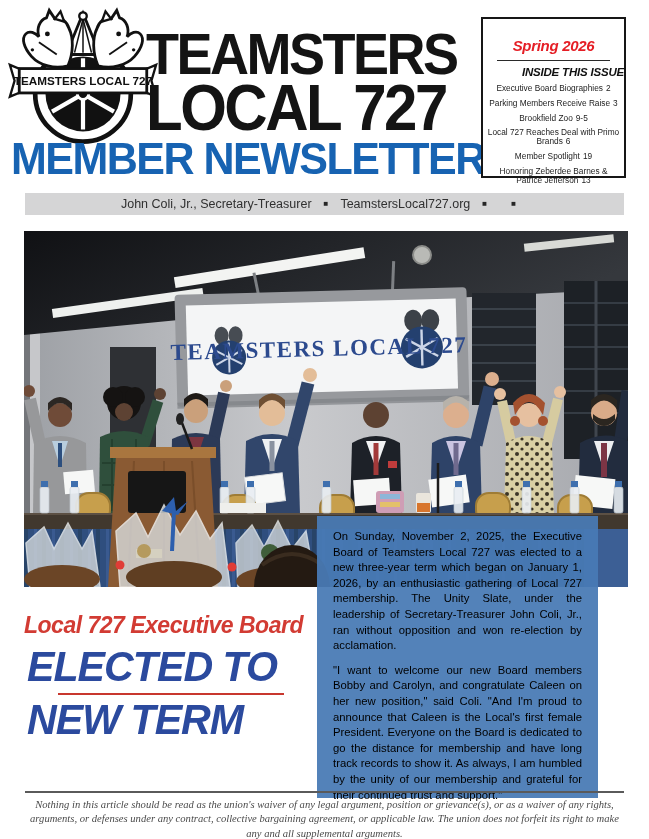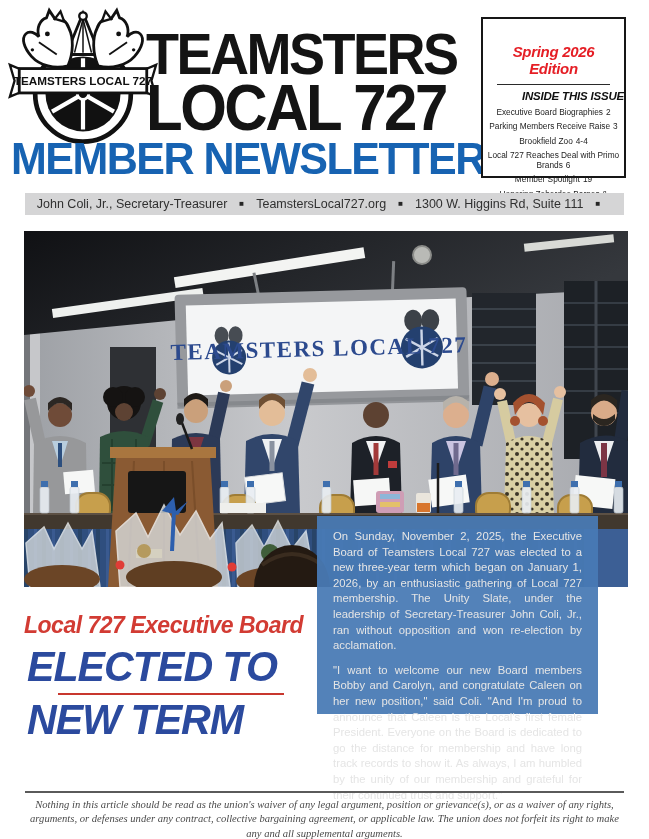--- a/index.html
+++ b/index.html
@@ -8,37 +8,37 @@
   
   .logo{position:absolute;left:8px;top:6px;width:150px;height:142px;}
   .title1{position:absolute;left:146px;top:24px;font-size:53px;line-height:1;font-weight:bold;
           color:#141414;letter-spacing:-2.5px;transform:scale(1.02,1.1);transform-origin:left top;}
   .title2{position:absolute;left:146px;top:76px;font-size:60px;line-height:1;font-weight:bold;
           color:#141414;letter-spacing:-2.5px;transform:scale(1.0,1.08);transform-origin:left top;}
   .subtitle{position:absolute;left:11px;top:136px;font-size:43px;line-height:1;font-weight:bold;
             color:#1763b2;letter-spacing:-1.5px;transform:scale(1.0,1.05);transform-origin:left top;}
   
   .edition-box{position:absolute;left:481px;top:17px;width:145px;height:161px;border:2px solid #161616;
-               background:#fff;text-align:center;box-sizing:border-box;padding-top:24px;}
+               background:#fff;text-align:center;box-sizing:border-box;padding-top:18px;}
   .edition-line{font-size:15px;font-weight:bold;font-style:italic;color:#e51e25;line-height:1.15;
                 letter-spacing:-0.3px;}
   .edition-rule{border:none;border-top:1px solid #2a2a2a;margin:6px 14px 5px 14px;}
   .inside-title{font-size:11.5px;font-weight:bold;font-style:italic;color:#111;margin-bottom:6px;
                 letter-spacing:-0.2px;text-align:right;}
   .toc-item{font-size:8.3px;color:#1c1c1c;margin:0 4px 5.5px 4px;line-height:1.1;}
   .toc-page{margin-left:3px;}
   
   .info-bar{position:absolute;left:25px;top:193px;width:599px;height:22px;background:#d5d5d6;
             display:flex;align-items:center;justify-content:center;font-size:12.5px;color:#303030;}
   .info-sep{font-size:8px;color:#262626;margin:0 12px;position:relative;top:-1px;}
   
   .photo{position:absolute;left:24px;top:231px;width:604px;height:356px;overflow:hidden;background:#a9abaf;}
   
-  .panel{position:absolute;left:317px;top:516px;width:281px;height:198px;background:rgba(72,122,181,0.94);
-         box-sizing:border-box;padding:13px 16px;color:#e5e5e5;}
+  .panel{position:absolute;left:317px;top:516px;width:281px;height:282px;background:rgba(72,122,181,0.94);
+         box-sizing:border-box;padding:13px 16px;color:#000000;}
   .panel p{margin:0 0 9px 0;font-size:11.3px;line-height:15.6px;text-align:justify;font-weight:400;}
   
   .headline-wrap{position:absolute;left:24px;top:612px;width:293px;text-align:left;}
   .kicker{font-size:23px;font-style:italic;font-weight:600;color:#d23b33;letter-spacing:-0.5px;}
   .headline{font-size:42px;line-height:1;font-weight:bold;font-style:italic;color:#2b4a9e;
             letter-spacing:-1px;transform:scale(0.98,1.02);}
   .hl1{margin-top:7px;}
   .red-rule{width:226px;height:2px;background:#c8372e;margin:5px auto 4px auto;}
   
   .footer-rule{position:absolute;left:25px;top:791px;width:599px;height:2px;background:#5a5a5a;}
@@ -93,37 +93,35 @@
       <text x="80" y="83" text-anchor="middle" font-family="Liberation Sans, sans-serif" font-size="12.5" font-weight="bold" fill="#111">TEAMSTERS LOCAL 727</text>
     </g>
   </svg>
 
   <div class="title1">TEAMSTERS</div>
   <div class="title2">LOCAL 727</div>
   <div class="subtitle">MEMBER NEWSLETTER</div>
 
   <div class="edition-box">
     <div class="edition-line">Spring 2026</div>
-    <div class="edition-line">Edition</div>
     <hr class="edition-rule">
     <div class="inside-title">INSIDE THIS ISSUE</div>
     <div class="toc-item"><span>Executive Board Biographies</span><span class="toc-page">2</span></div>
     <div class="toc-item"><span>Parking Members Receive Raise</span><span class="toc-page">3</span></div>
-    <div class="toc-item"><span>Brookfield Zoo</span><span class="toc-page">4-4</span></div>
+    <div class="toc-item"><span>Brookfield Zoo</span><span class="toc-page">9-5</span></div>
     <div class="toc-item"><span>Local 727 Reaches Deal with Primo Brands</span><span class="toc-page">6</span></div>
     <div class="toc-item"><span>Member Spotlight</span><span class="toc-page">19</span></div>
     <div class="toc-item"><span>Honoring Zeberdee Barnes &amp; Patrice Jefferson</span><span class="toc-page">13</span></div>
   </div>
 
   <div class="info-bar">
     <span>John Coli, Jr., Secretary-Treasurer</span>
     <span class="info-sep">■</span>
     <span>TeamstersLocal727.org</span>
     <span class="info-sep">■</span>
-    <span>1300 W. Higgins Rd, Suite 111</span>
     <span class="info-sep">■</span>
   </div>
 
   <div class="photo">
     <svg width="604" height="356" viewBox="0 0 604 356">
       <defs>
         <linearGradient id="wallGrad" x1="0" y1="0" x2="1" y2="0">
           <stop offset="0" stop-color="#9da0a5"></stop>
             <stop offset="0.45" stop-color="#c9cacd"></stop>
             <stop offset="1" stop-color="#a6a8ad"></stop>

